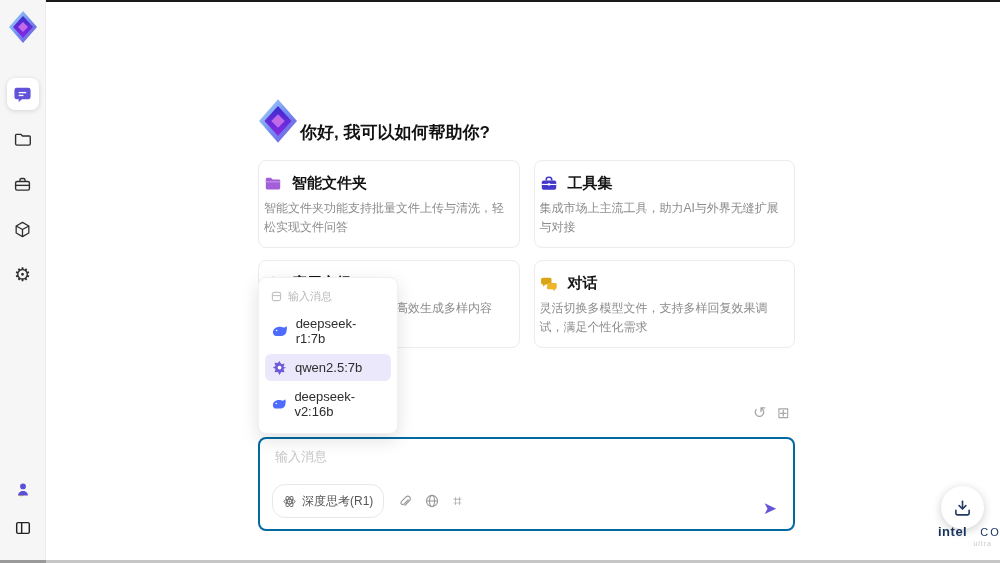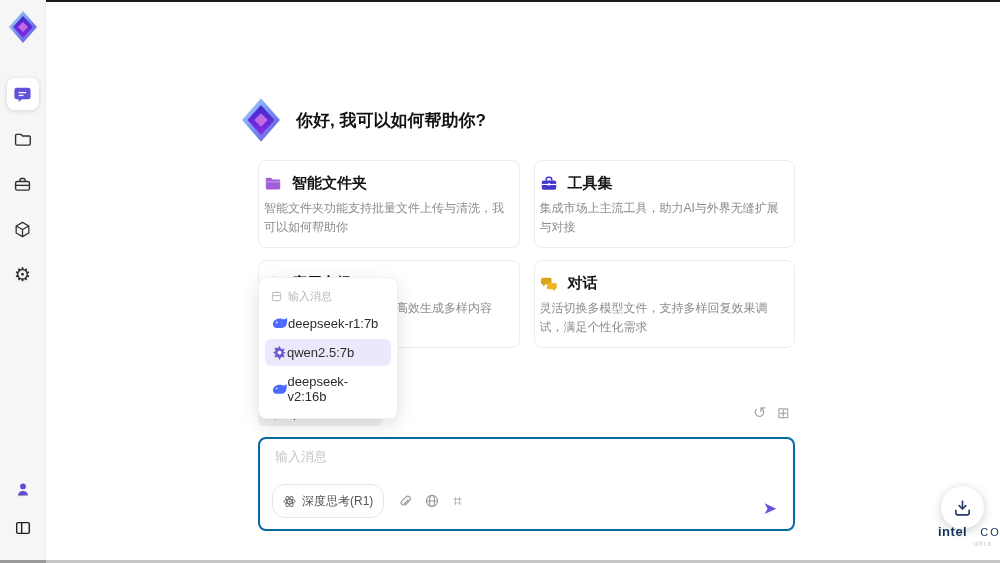--- a/index.html
+++ b/index.html
@@ -15,34 +15,34 @@
   .sidebar{position:absolute;left:0;top:0;bottom:3px;width:45px;background:#f6f6f7;border-right:1px solid #ececec;}
   .logo-sm{position:absolute;left:5px;top:8px;width:36px;height:38px;display:flex;align-items:center;justify-content:center;cursor:pointer;}
   .nav{position:absolute;left:0;top:78px;width:45px;display:flex;flex-direction:column;align-items:center;gap:13px;}
   .nav-item{width:32px;height:32px;display:flex;align-items:center;justify-content:center;border-radius:8px;color:#2e2e2e;cursor:pointer;}
   .nav-item.active{background:#fff;box-shadow:0 1px 5px rgba(0,0,0,.14);}
   .glyph{font-size:19px;line-height:1;}
   .side-footer{position:absolute;left:0;bottom:18px;width:45px;display:flex;flex-direction:column;align-items:center;gap:10px;}
   .side-footer .nav-item{width:28px;height:28px;}
 
   
-  .greeting-row{position:absolute;left:239px;top:96px;height:48px;display:flex;align-items:center;gap:13px;}
+  .greeting-row{position:absolute;left:256px;top:96px;height:48px;display:flex;align-items:flex-end;}
   .greeting{font-size:17px;font-weight:bold;color:#111;}
 
   
   .cards{position:absolute;left:258px;top:160px;width:537px;display:grid;grid-template-columns:1fr 1fr;column-gap:14px;row-gap:12px;}
   .card{box-sizing:border-box;min-height:78px;background:#fff;border:1px solid #ececec;border-radius:8px;padding:13px 5px 11px;cursor:pointer;}
   .card-head{display:flex;align-items:center;gap:10px;margin-bottom:6px;}
   .card-title{font-size:15px;font-weight:bold;color:#141414;}
   .card-desc{font-size:12px;color:#8c8c8c;line-height:1.55;}
 
   
   .dropdown{position:absolute;left:258px;top:277px;width:140px;box-sizing:border-box;background:#fff;border:1px solid #f0f0f0;border-radius:8px;box-shadow:0 6px 18px rgba(0,0,0,.12);padding:4px 0 6px;z-index:10;}
   .dd-repo{display:flex;align-items:center;gap:6px;padding:7px 12px 4px;font-size:11px;color:#b9b9b9;}
-  .dd-item{display:flex;align-items:center;margin:2px 6px;padding:6px 7px;border-radius:6px;font-size:13px;color:#2d2d2d;cursor:pointer;}
+  .dd-item{display:flex;align-items:center;gap:8px;margin:2px 6px;padding:6px 7px;border-radius:6px;font-size:13px;color:#2d2d2d;cursor:pointer;}
   .dd-item.selected{background:var(--selected-bg,#ece8fb);}
 
   
   .selector{position:absolute;left:258px;top:400px;height:26px;display:inline-flex;align-items:center;gap:7px;padding:0 10px;background:#f1f1f4;border-radius:6px;font-size:12.5px;color:#3c3c3c;cursor:pointer;}
   .chevron{font-size:13px;color:#666;margin-top:-4px;}
   .hist-btn{position:absolute;left:753px;top:403px;color:#a9a9a9;font-size:16px;cursor:pointer;}
   .newchat-btn{position:absolute;left:777px;top:404px;color:#a9a9a9;font-size:15px;cursor:pointer;}
 
   
   .composer{position:absolute;left:258px;top:437px;width:537px;height:94px;box-sizing:border-box;border:2px solid #0369a1;border-radius:8px;background:#fff;}
@@ -149,21 +149,21 @@
 
   <div class="cards">
     <div class="card">
       <div class="card-head">
         <svg width="18" height="18" viewBox="0 0 20 18">
           <path d="M2 3.5A1.5 1.5 0 013.5 2h4.2L9.5 4h7A1.5 1.5 0 0118 5.5v8A1.5 1.5 0 0116.5 15h-13A1.5 1.5 0 012 13.5v-10z" fill="#a35fd8"></path>
           <path d="M2 6h16v1.2H2z" fill="#c79ae8"></path>
         </svg>
         <span class="card-title">智能文件夹</span>
       </div>
-      <div class="card-desc">智能文件夹功能支持批量文件上传与清洗，我可以如何帮助你</div>
+      <div class="card-desc">智能文件夹功能支持批量文件上传与清洗，轻松实现文件问答</div>
     </div>
 
     <div class="card">
       <div class="card-head">
         <svg width="18" height="18" viewBox="0 0 20 20">
           <rect x="2" y="6" width="16" height="10.5" rx="2" fill="#4338ca"></rect>
           <path d="M7 6V4.8A2.3 2.3 0 019.3 2.5h1.4A2.3 2.3 0 0113 4.8V6" fill="none" stroke="#4338ca" stroke-width="1.8"></path>
           <line x1="2" y1="10.5" x2="18" y2="10.5" stroke="#fff" stroke-width="1.2"></line>
           <rect x="8.6" y="9.3" width="2.8" height="2.4" rx=".6" fill="#fff"></rect>
         </svg>

